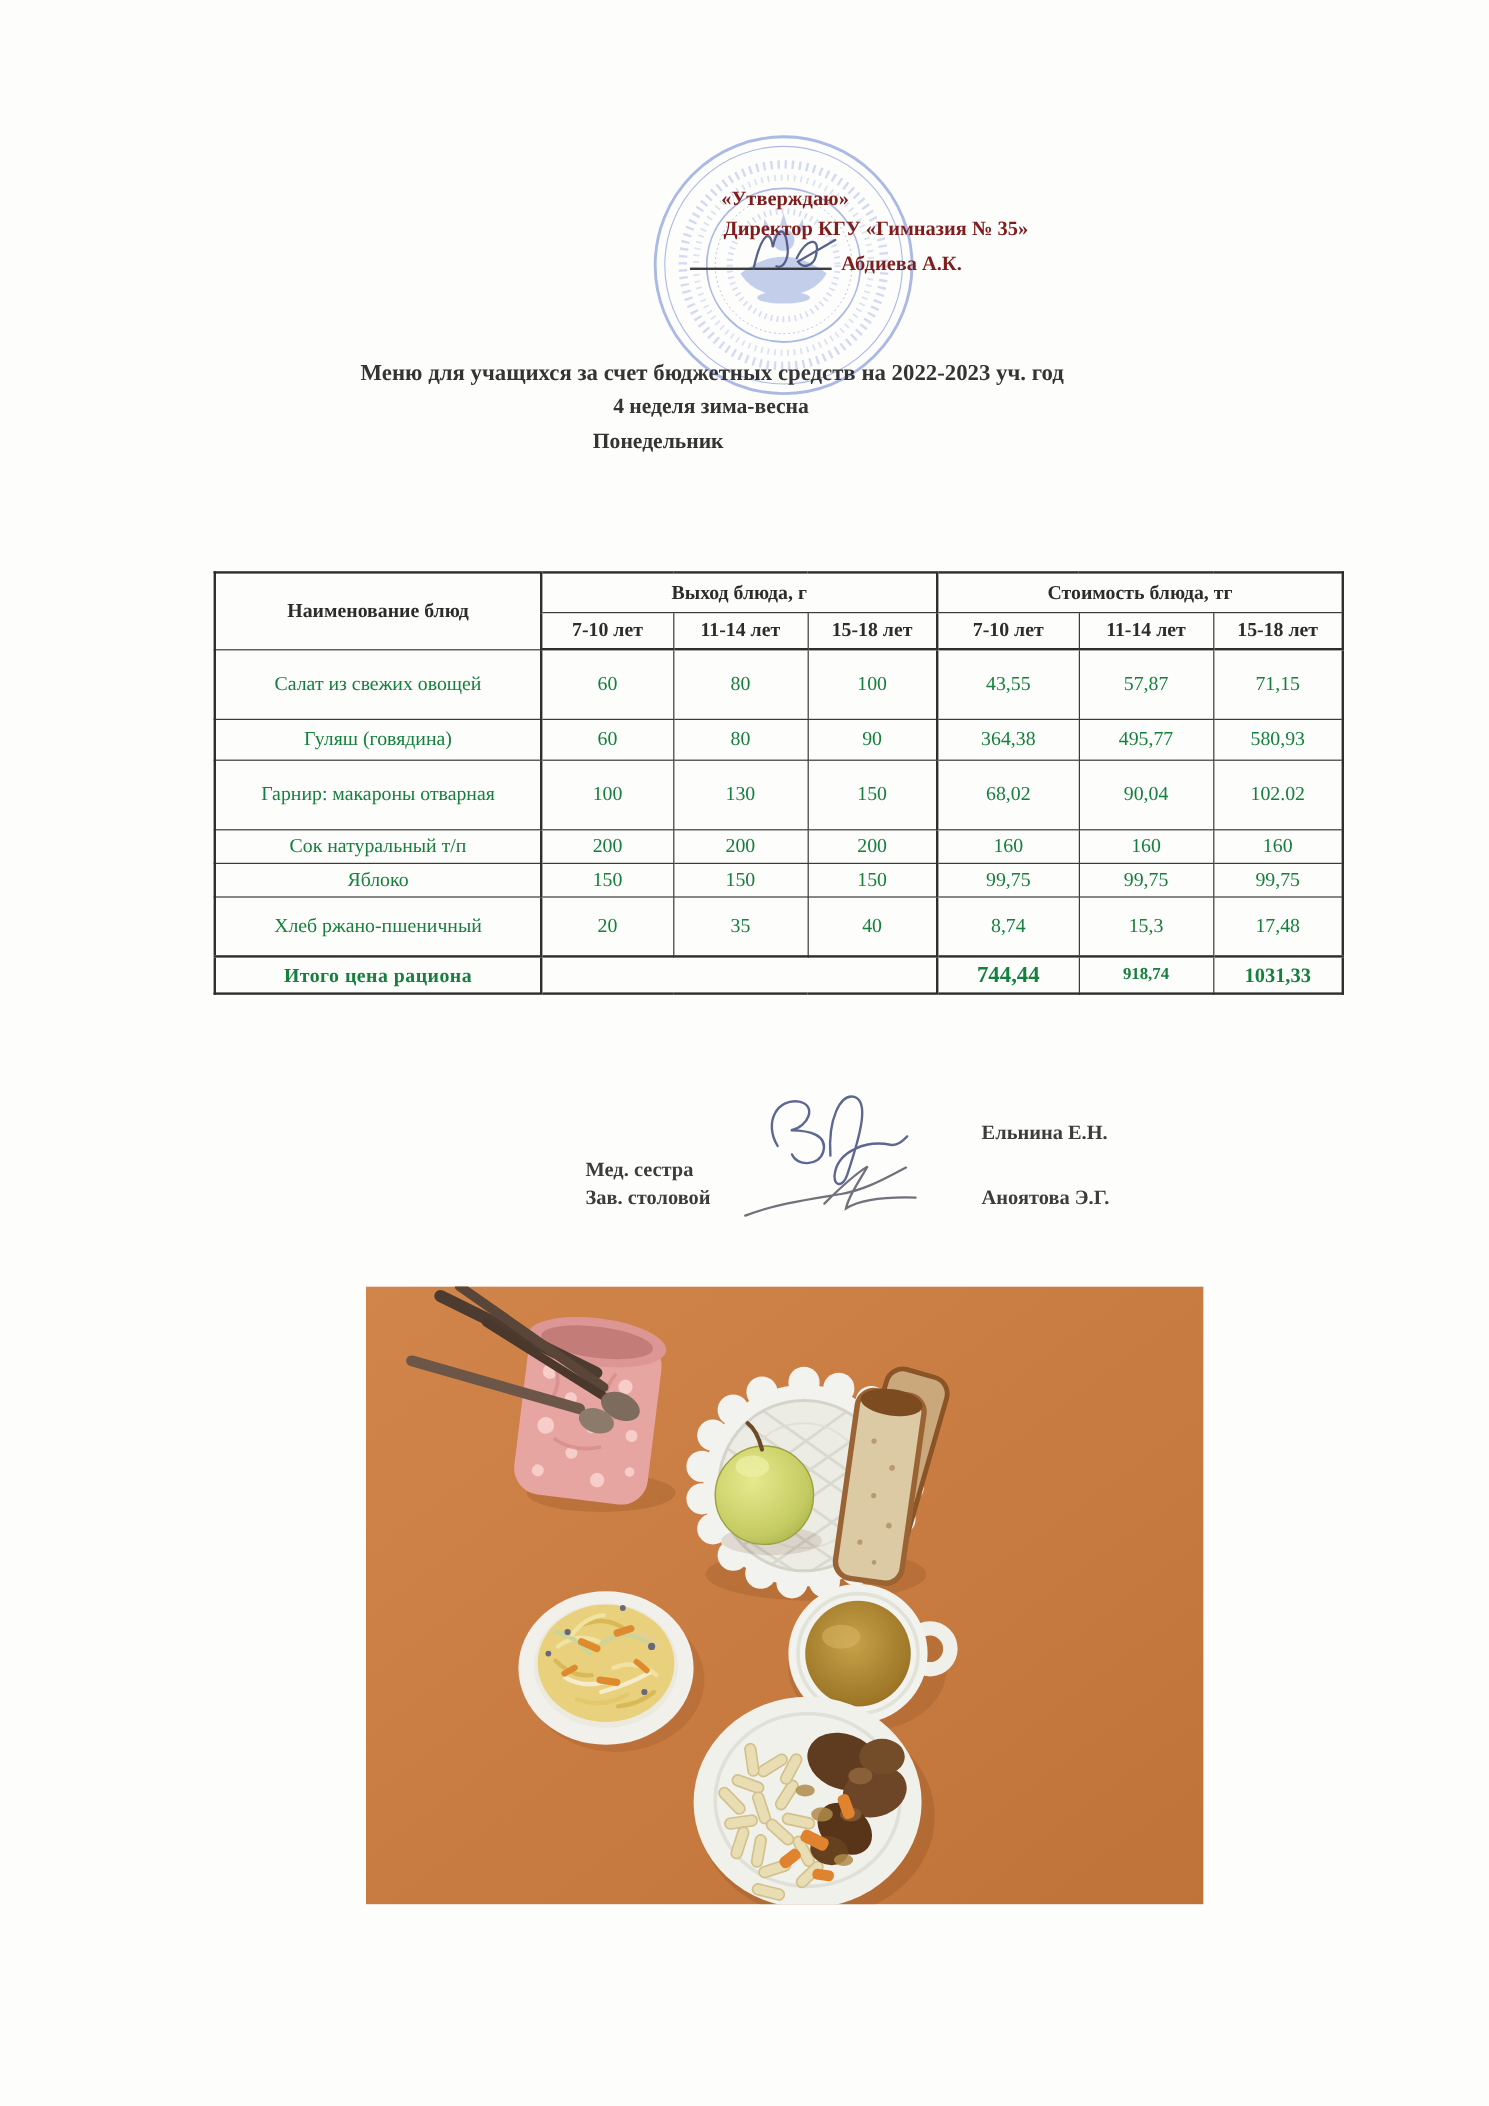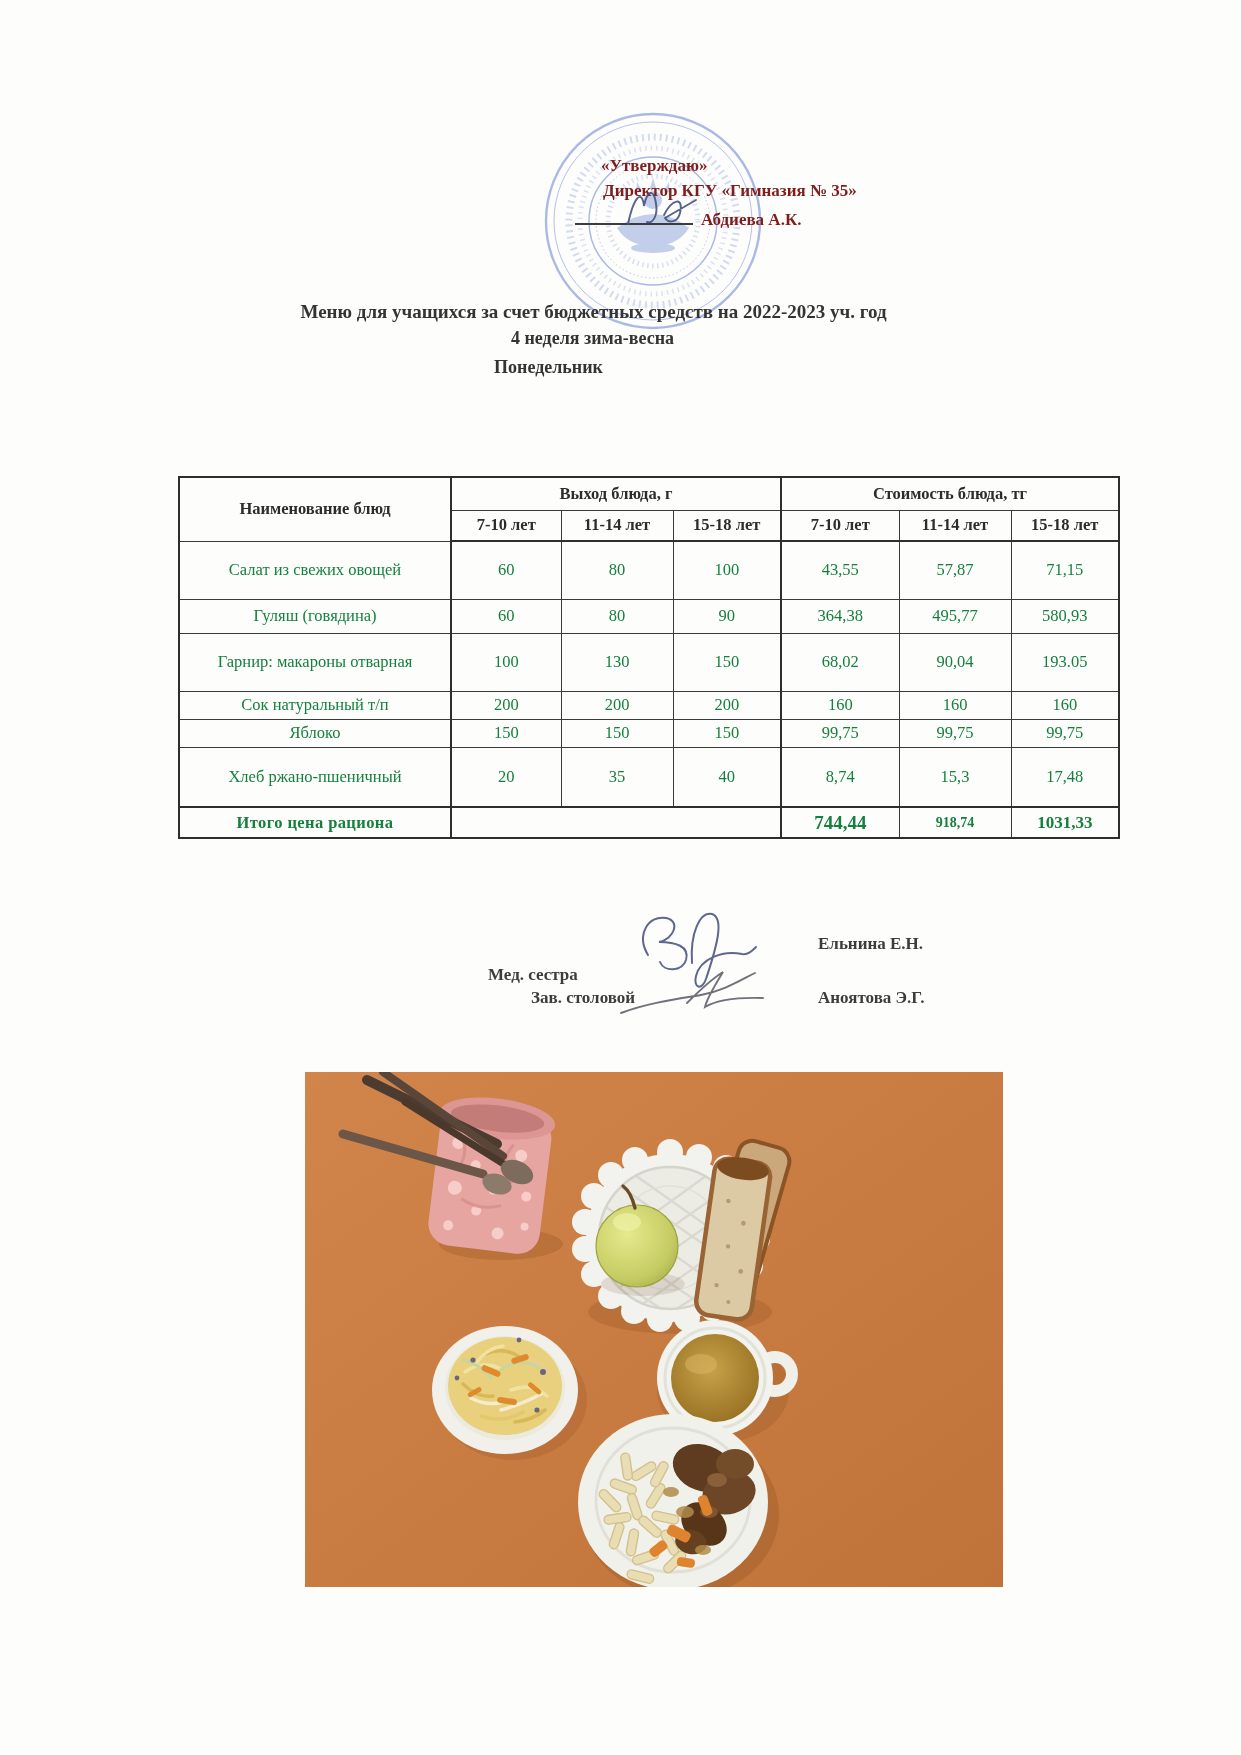--- a/index.html
+++ b/index.html
@@ -108,41 +108,41 @@
       <td>495,77</td>
       <td>580,93</td>
     </tr>
     <tr style="height:58px">
       <td class="name-cell pr-wide">Гарнир: макароны отварная</td>
       <td class="thick-l">100</td>
       <td>130</td>
       <td>150</td>
       <td class="thick-l">68,02</td>
       <td>90,04</td>
-      <td>193.05</td>
+      <td>102.02</td>
     </tr>
     <tr style="height:28px">
       <td class="name-cell">Сок натуральный т/п</td>
       <td class="thick-l">200</td>
       <td>200</td>
       <td>200</td>
       <td class="thick-l">160</td>
       <td>160</td>
       <td>160</td>
     </tr>
     <tr style="height:28px">
       <td class="name-cell">Яблоко</td>
       <td class="thick-l">150</td>
       <td>150</td>
       <td>150</td>
       <td class="thick-l">99,75</td>
       <td>99,75</td>
       <td>99,75</td>
     </tr>
-    <tr style="height:60px">
+    <tr style="height:50px">
       <td class="name-cell va-top">Хлеб ржано-пшеничный</td>
       <td class="thick-l">20</td>
       <td>35</td>
       <td>40</td>
       <td class="thick-l">8,74</td>
       <td>15,3</td>
       <td>17,48</td>
     </tr>
     <tr style="height:31px" class="total-row">
       <td class="total-label">Итого цена рациона</td>
@@ -154,21 +154,21 @@
   </tbody>
     </table>
 
   <div class="abs sig-label" style="left:488px;top:934px;margin-top:31px;">Мед. сестра</div>
   <svg class="abs" style="left:628px;top:903px;" width="132" height="86" viewBox="0 0 132 86">
     <path d="M20,52 C8,32 20,12 38,15 C53,18 46,36 31,39 C47,39 62,43 58,57 C54,69 36,69 32,59
              M64,60 C62,30 72,8 84,11 C96,15 90,40 78,76 C74,88 65,85 68,73 C72,56 94,47 114,51 C120,52 124,48 128,44" fill="none" stroke="#4c5686" stroke-width="2" stroke-linecap="round" opacity="0.9"></path>
   </svg>
   <div class="abs sig-label" style="left:818px;top:934px;">Ельнина Е.Н.</div>
 
-  <div class="abs sig-label" style="left:488px;top:988px;margin-left:43px;">Зав. столовой</div>
+  <div class="abs sig-label" style="left:488px;top:988px;">Зав. столовой</div>
   <svg class="abs" style="left:615px;top:965px;" width="160" height="58" viewBox="0 0 160 58">
     <path d="M6,48 C32,38 62,34 86,30 C108,26 124,16 140,8 M72,38 C88,22 100,12 108,7 C99,22 92,33 90,42 C100,36 116,32 148,33" fill="none" stroke="#5d5d68" stroke-width="1.9" stroke-linecap="round" opacity="0.88"></path>
   </svg>
   <div class="abs sig-label" style="left:818px;top:988px;">Аноятова Э.Г.</div>
 
   <div class="abs photo-wrap">
     <svg width="698" height="515" viewBox="0 0 698 515">
       <defs>
         <linearGradient id="tbl" x1="0" y1="0" x2="1" y2="1">
           <stop offset="0" stop-color="#d2854a"></stop>

